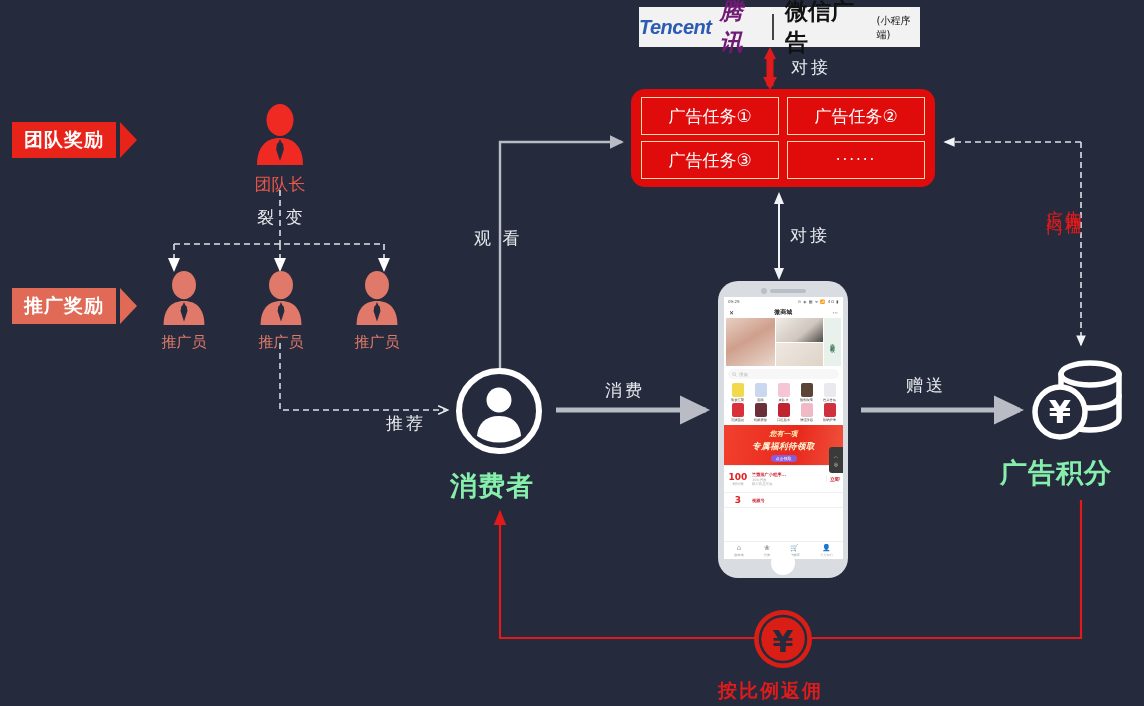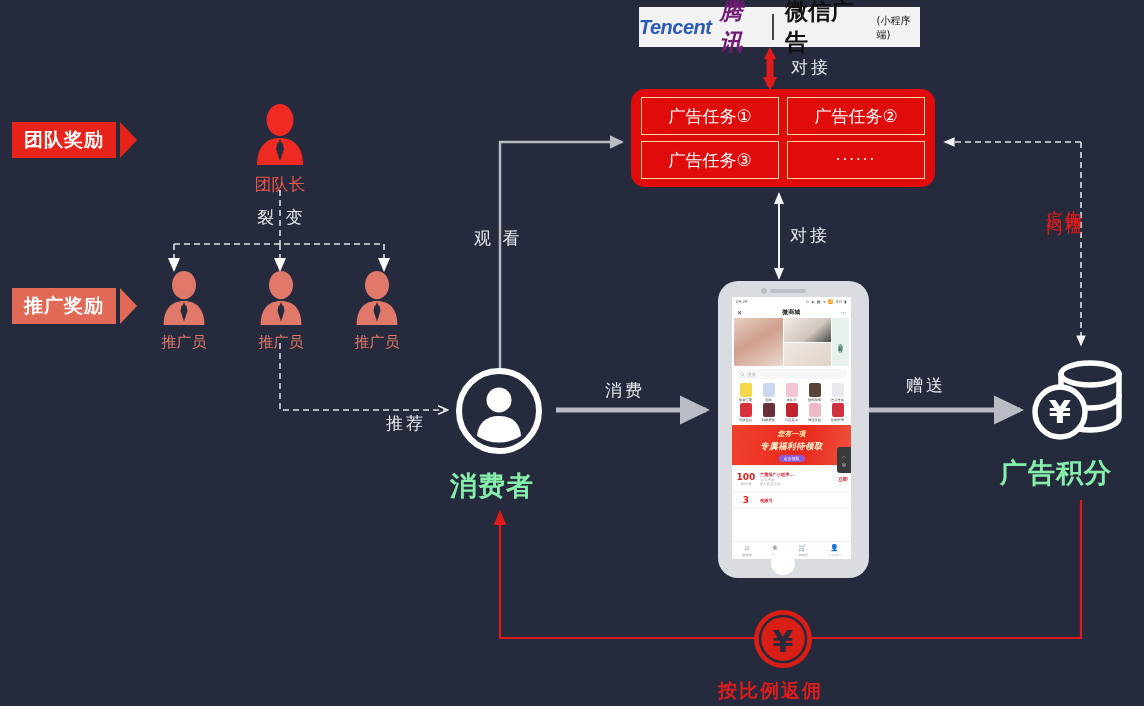--- a/index.html
+++ b/index.html
@@ -153,23 +153,23 @@
 
   #rebate-title {
     left: 718px; top: 678px;
     color: #e01b1b; font-weight: bold; font-size: 19px;
     font-family: "DejaVu Sans", sans-serif;
     letter-spacing: 2px; white-space: nowrap;
   }
 
   
   #phone {
-    left: 718px; top: 281px; width: 151px; height: 297px;
+    left: 718px; top: 281px; width: 130px; height: 297px;
     background: #d9dde2; border-radius: 20px;
-    box-sizing: border-box; padding: 16px 6px 16px 14px;
+    box-sizing: border-box; padding: 16px 6px 16px 6px;
   }
   #phone .notch-bar {
     position: absolute; left: 43px; top: 7px;
     width: 45px; height: 5px; display: flex; align-items: center; gap: 3px;
   }
   #phone .notch-dot { width: 6px; height: 6px; border-radius: 50%; background: #b9bfc7; }
   #phone .notch-line { flex: 1; height: 4px; border-radius: 2px; background: #b9bfc7; }
   #phone .home-btn {
     position: absolute; left: 53px; bottom: 3px;
     width: 24px; height: 24px; border-radius: 50%; background: #fff;

